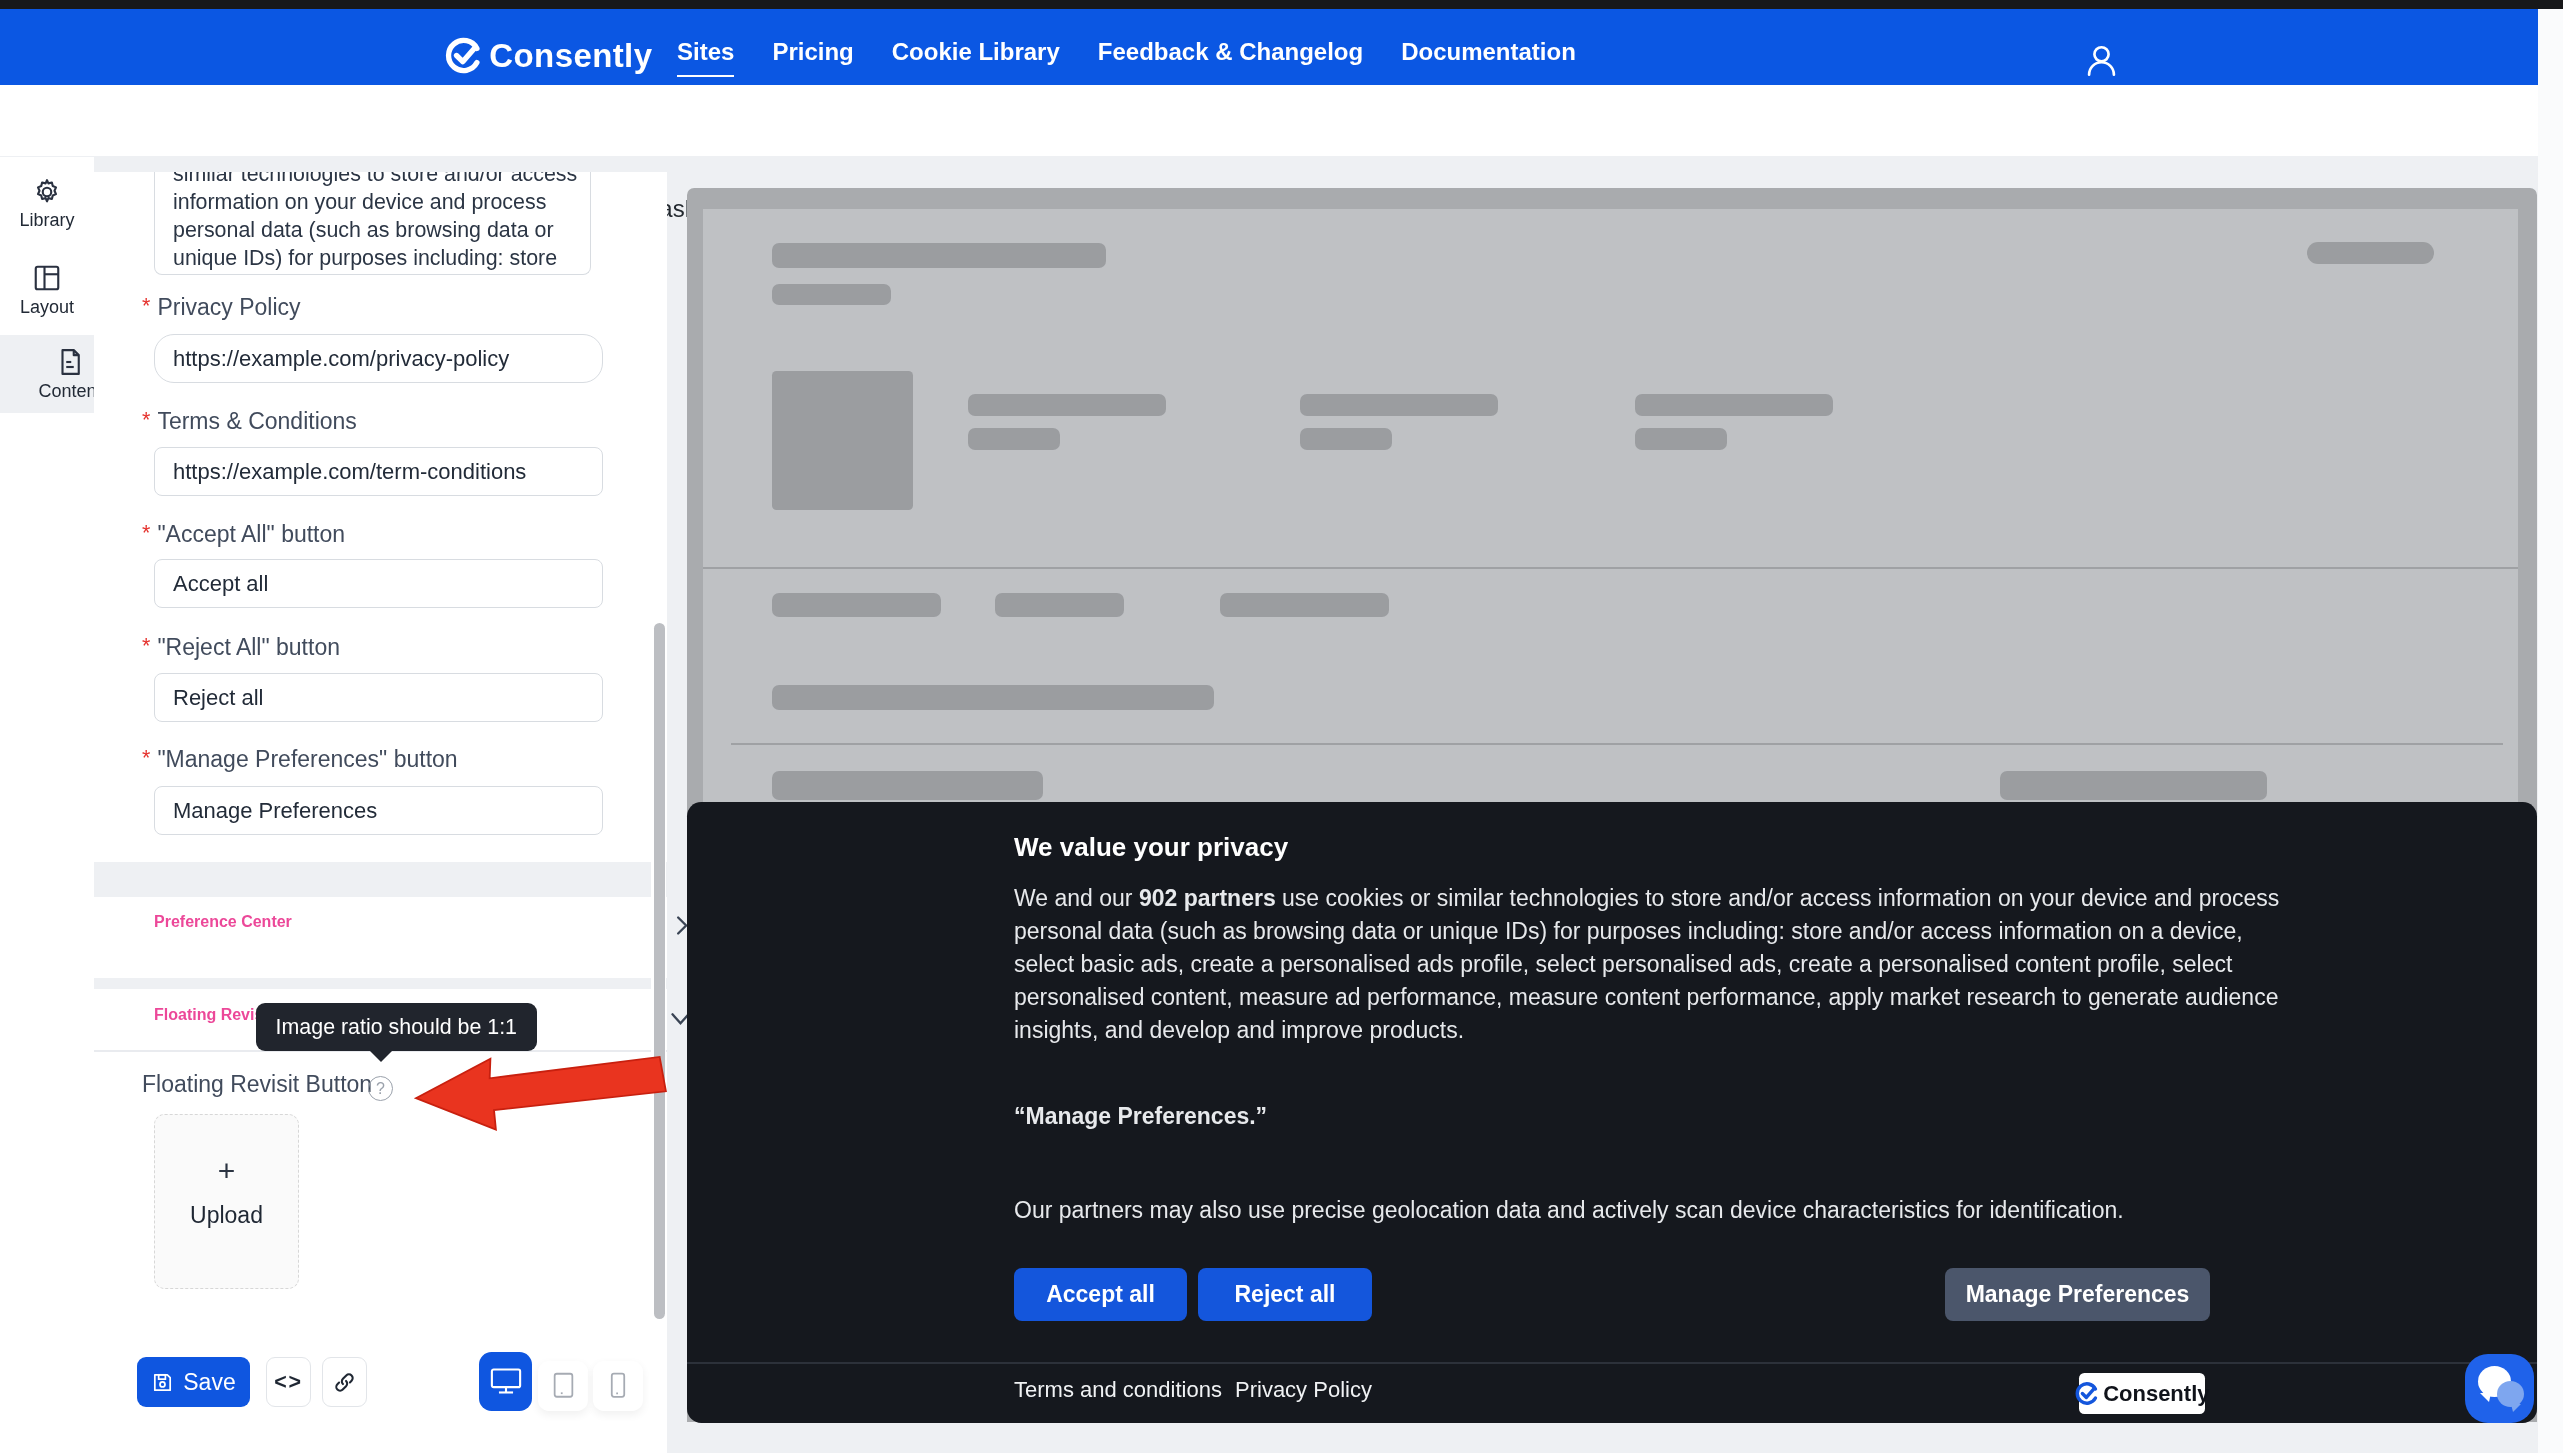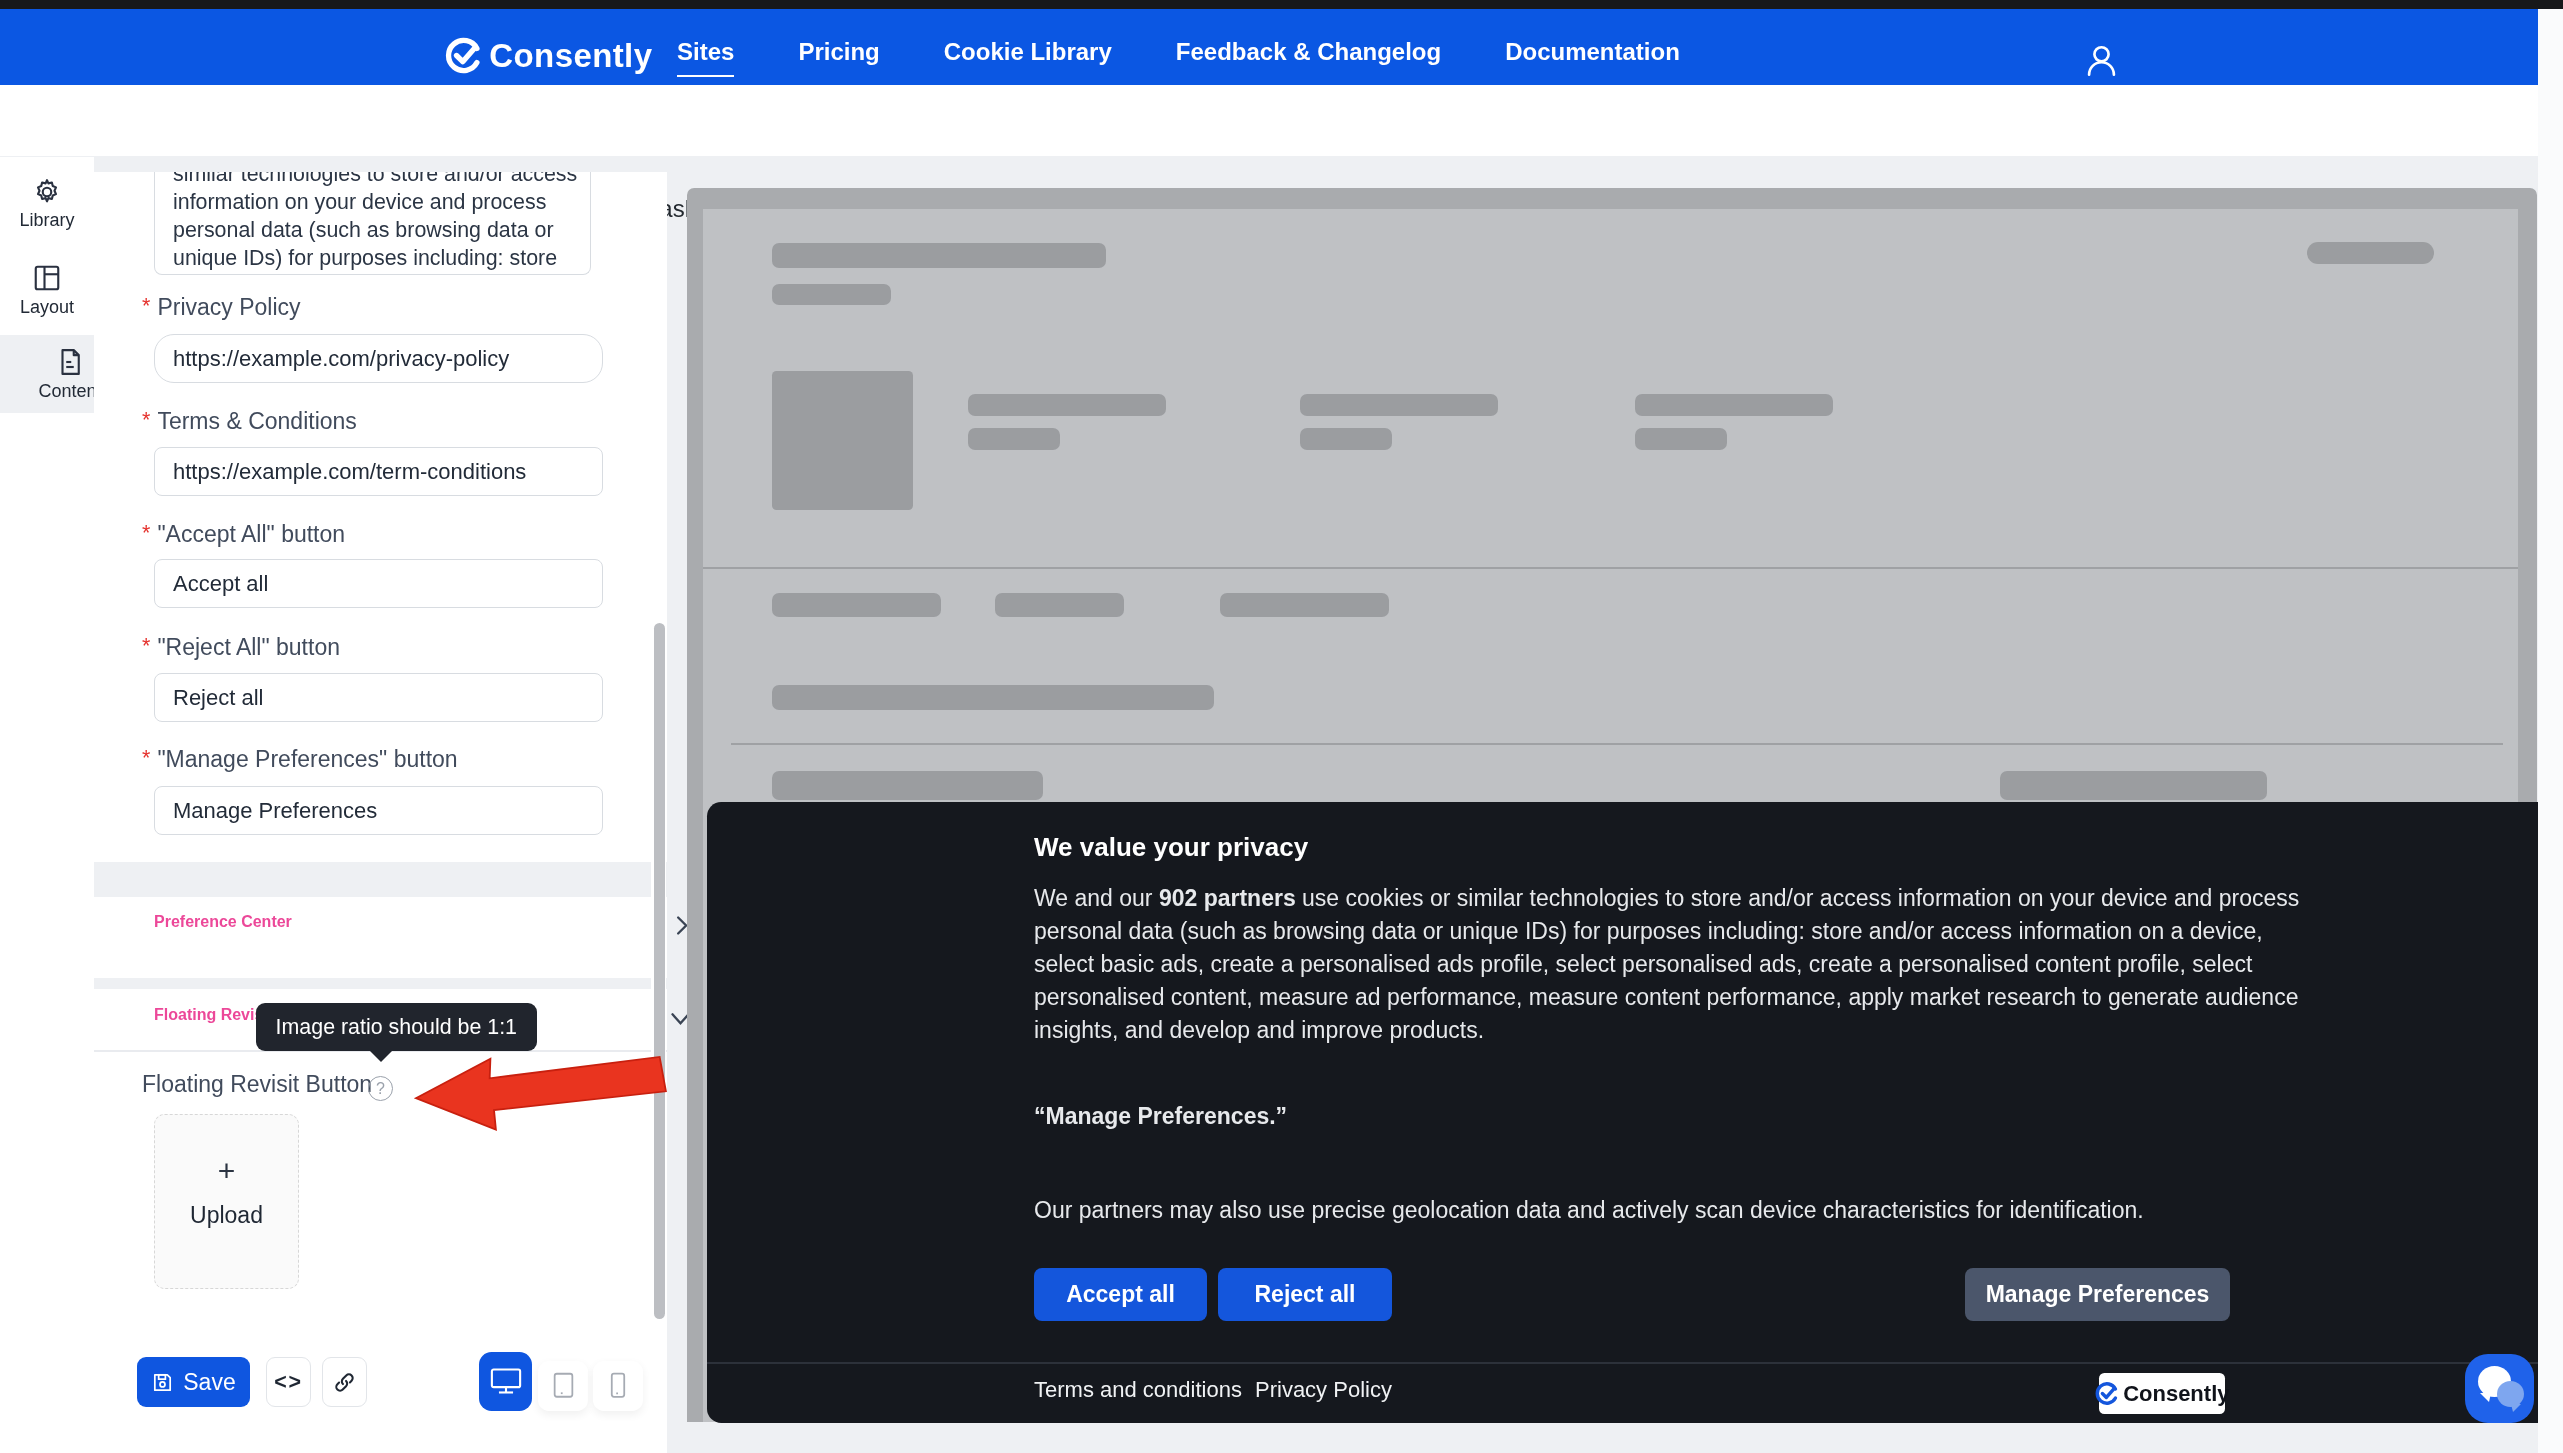--- a/index.html
+++ b/index.html
@@ -5,21 +5,21 @@
   html,body{margin:0;padding:0;}
   .page{position:relative;width:2563px;height:1453px;overflow:hidden;background:#eef0f3;
         font-family:"Liberation Sans",sans-serif;-webkit-font-smoothing:antialiased;}
   .abs{position:absolute;}
 
   
   .topstrip{left:0;top:0;width:2563px;height:9px;background:#17181a;}
   .topnav{left:0;top:9px;width:2563px;height:77px;background:#0b57e3;}
   .logo{left:445px;top:27px;display:flex;align-items:center;gap:5.3px;color:#fff;}
   .logo-text{font-size:33px;font-weight:bold;letter-spacing:0.4px;}
-  .nav-items{left:677px;top:28.5px;display:flex;gap:64px;color:#fff;font-size:24px;font-weight:600;}
+  .nav-items{left:677px;top:28.5px;display:flex;gap:38px;color:#fff;font-size:24px;font-weight:600;}
   .nav-item{padding-bottom:9px;cursor:pointer;}
   .nav-item.active{border-bottom:2.7px solid #fff;}
   .user-icon{left:2082px;top:32px;width:39px;height:39px;}
 
   
   .sitenav{left:0;top:85px;width:2563px;height:71px;background:#ffffff;}
   .site-select{left:466px;top:98px;width:142px;height:48px;border:1.8px solid #d7dbe0;border-radius:9px;
                background:#fff;display:flex;align-items:center;justify-content:center;gap:10.7px;
                font-size:24px;color:#111827;}
   .site-links{left:642px;top:110px;display:flex;gap:38px;font-size:24px;color:#23292f;}
@@ -75,21 +75,21 @@
   .dev-card{position:absolute;top:20.5px;width:50px;height:50px;background:#fff;border-radius:10.7px;
             box-shadow:0 3.6px 9px rgba(0,0,0,.06);display:flex;align-items:center;justify-content:center;cursor:pointer;}
 
   
   .preview-outer{left:687px;top:188px;width:1850px;height:1234px;background:#a9abae;border-radius:7.1px 7.1px 0 0;}
   .preview-inner{left:703px;top:209px;width:1815px;height:1213px;background:#bfc1c4;}
   .ph{position:absolute;background:#9b9da0;border-radius:7.1px;}
   .pline{position:absolute;height:1.8px;background:#9fa1a4;}
 
   
-  .banner{left:707px;top:802px;width:1850px;height:621px;background:#15181e;border-radius:14.2px;color:#e7e9ec;}
+  .banner{left:687px;top:802px;width:1850px;height:621px;background:#15181e;border-radius:14.2px;color:#e7e9ec;}
   .b-title{position:absolute;left:327px;top:30px;font-size:26px;font-weight:bold;color:#fff;}
   .b-p{position:absolute;left:327px;width:1274px;font-size:23px;line-height:33px;}
   .b-btn{position:absolute;top:466px;height:53px;border-radius:8px;color:#fff;font-size:23px;font-weight:600;
          display:flex;align-items:center;justify-content:center;cursor:pointer;}
   .b-accept{left:327px;width:173px;background:#1456dc;}
   .b-reject{left:511px;width:174px;background:#1456dc;}
   .b-manage{left:1258px;width:265px;background:#4b566b;}
   .b-div{position:absolute;left:0;top:560px;width:1850px;height:1.8px;background:#2c313a;}
   .b-link{position:absolute;top:575px;font-size:22px;color:#f0f2f4;cursor:pointer;}
   .b-logo{position:absolute;left:1392px;top:571px;width:126px;height:41px;background:#fff;border-radius:5.3px;

